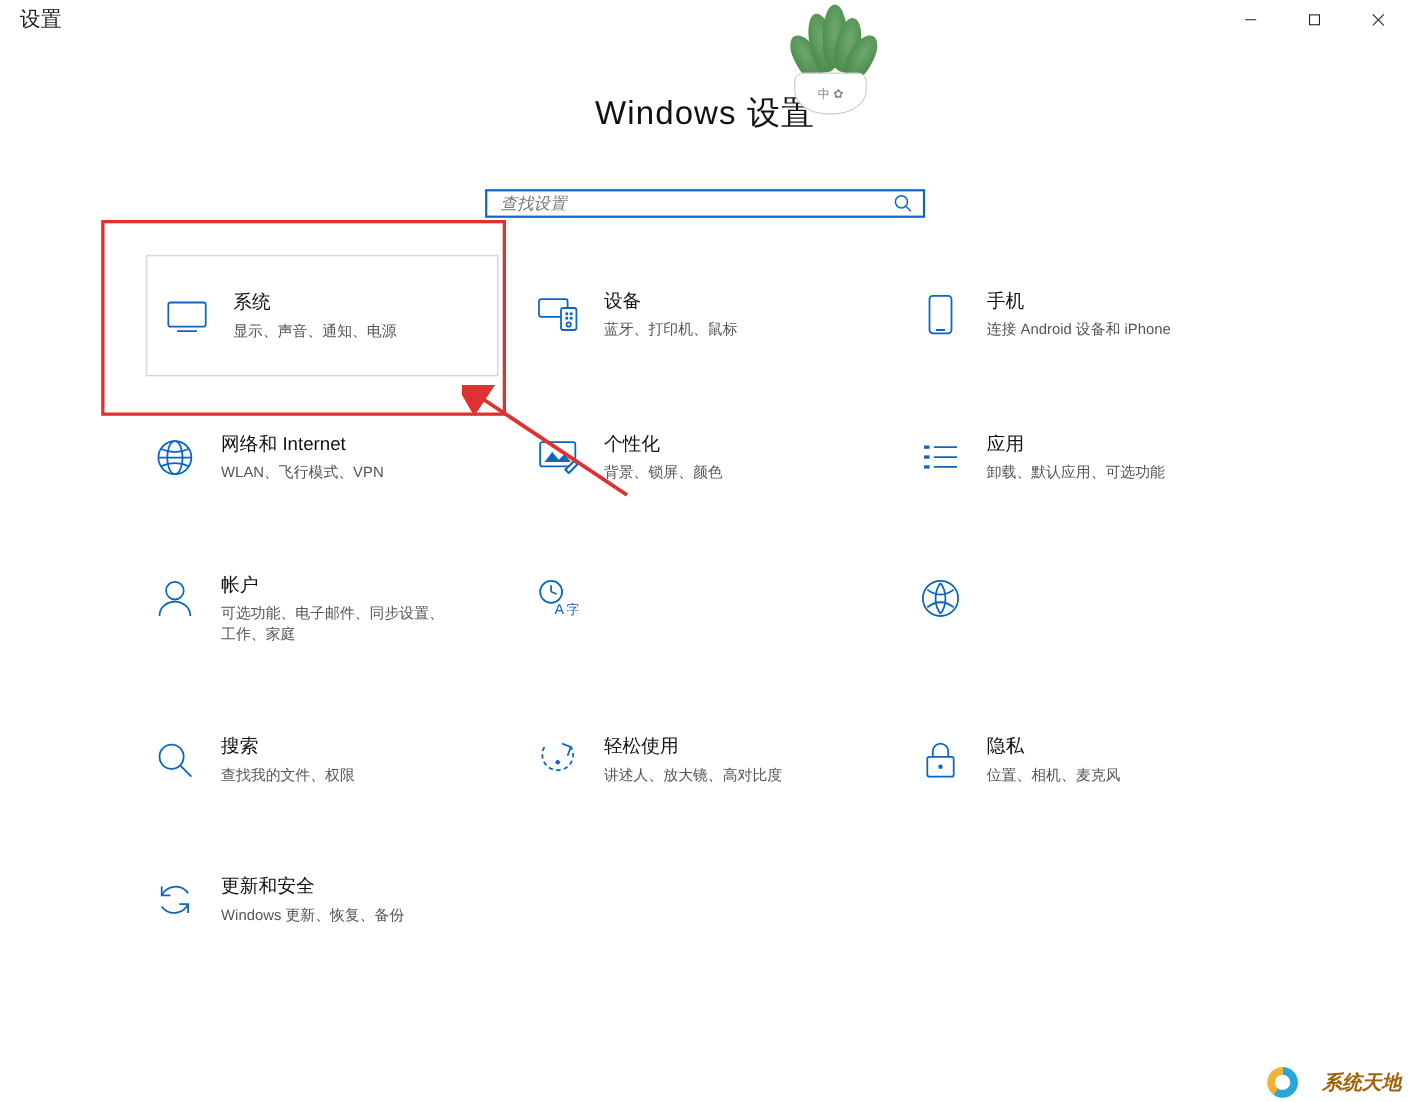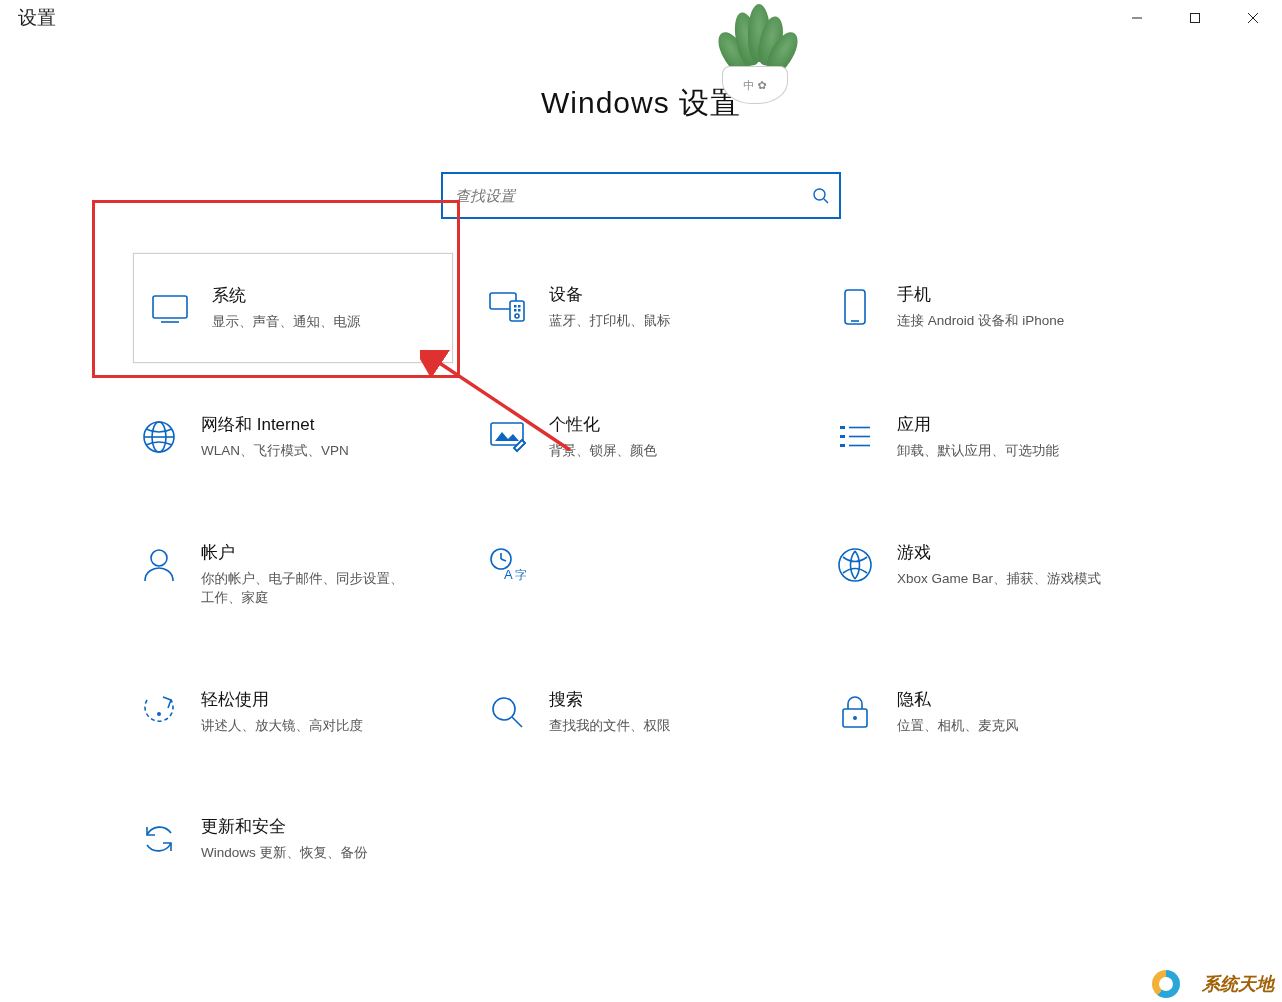--- a/index.html
+++ b/index.html
@@ -35,21 +35,21 @@
     margin-top: 47px;
     letter-spacing: 1px;
   }
   .search-wrap {
     width: 400px;
     margin: 48px auto 0 auto;
     position: relative;
   }
   .search-input {
     width: 100%;
-    height: 47px;
+    height: 26px;
     border: 2px solid #0a66c2;
     padding: 0 40px 0 12px;
     font-size: 15px;
     font-style: italic;
     color: #333;
     outline: none;
   }
   .search-input::placeholder { color:#777; font-style: italic; }
   .search-icon-btn {
     position:absolute; right:8px; top:50%; transform:translateY(-50%);
@@ -284,21 +284,21 @@
 
   <div class="tile">
     <div class="tile-icon">
       <svg width="34" height="36" viewBox="0 0 34 36">
           <circle cx="17" cy="11" r="8"></circle>
           <path d="M3 34 C3 24 12 21 17 21 C22 21 31 24 31 34"></path>
         </svg>
     </div>
     <div class="tile-text">
       <div class="tile-title">帐户</div>
-      <div class="tile-desc">你的帐户、电子邮件、同步设置、工作、家庭</div>
+      <div class="tile-desc">可选功能、电子邮件、同步设置、工作、家庭</div>
     </div>
   </div>
 
   <div class="tile">
     <div class="tile-icon">
       <svg width="38" height="36" viewBox="0 0 38 36">
           <circle cx="13" cy="12" r="10"></circle>
           <line x1="13" y1="12" x2="13" y2="6"></line>
           <line x1="13" y1="12" x2="18" y2="14"></line>
           <text x="16" y="32" font-size="13" fill="#0a66c2" stroke="none" font-family="Arial">A</text>
@@ -308,50 +308,46 @@
   </div>
 
   <div class="tile">
     <div class="tile-icon">
       <svg width="36" height="36" viewBox="0 0 36 36">
           <circle cx="18" cy="18" r="16"></circle>
           <path d="M18 4 C12 12 12 24 18 32 M18 4 C24 12 24 24 18 32"></path>
           <path d="M6 10 C14 16 22 16 30 10 M6 26 C14 20 22 20 30 26"></path>
         </svg>
     </div>
-    <div class="tile-text">
-      <div class="tile-title">游戏</div>
-      <div class="tile-desc">Xbox Game Bar、捕获、游戏模式</div>
+  </div>
+
+  <div class="tile">
+    <div class="tile-icon">
+      <svg width="36" height="36" viewBox="0 0 36 36">
+          <circle cx="15" cy="15" r="11"></circle>
+          <line x1="23" y1="23" x2="33" y2="33"></line>
+        </svg>
+    </div>
+    <div class="tile-text">
+      <div class="tile-title">搜索</div>
+      <div class="tile-desc">查找我的文件、权限</div>
     </div>
   </div>
 
   <div class="tile">
     <div class="tile-icon">
       <svg width="36" height="36" viewBox="0 0 36 36">
           <path d="M6 6 A14 14 0 1 0 30 6" stroke-dasharray="4 3"></path>
           <path d="M22 3 L30 6 L27 14"></path>
           <circle cx="18" cy="20" r="2" fill="#0a66c2" stroke="none"></circle>
         </svg>
     </div>
     <div class="tile-text">
       <div class="tile-title">轻松使用</div>
       <div class="tile-desc">讲述人、放大镜、高对比度</div>
-    </div>
-  </div>
-
-  <div class="tile">
-    <div class="tile-icon">
-      <svg width="36" height="36" viewBox="0 0 36 36">
-          <circle cx="15" cy="15" r="11"></circle>
-          <line x1="23" y1="23" x2="33" y2="33"></line>
-        </svg>
-    </div>
-    <div class="tile-text">
-      <div class="tile-title">搜索</div>
-      <div class="tile-desc">查找我的文件、权限</div>
     </div>
   </div>
 
   <div class="tile">
     <div class="tile-icon">
       <svg width="32" height="36" viewBox="0 0 32 36">
           <rect x="4" y="15" width="24" height="18" rx="2"></rect>
           <path d="M9 15 V10 a7 7 0 0 1 14 0 V15"></path>
           <circle cx="16" cy="24" r="2" fill="#0a66c2" stroke="none"></circle>
         </svg>

